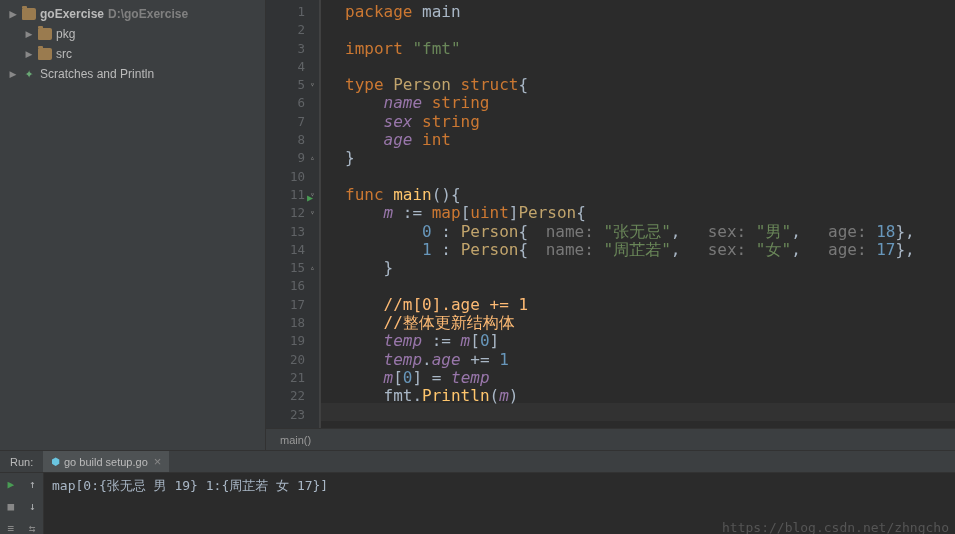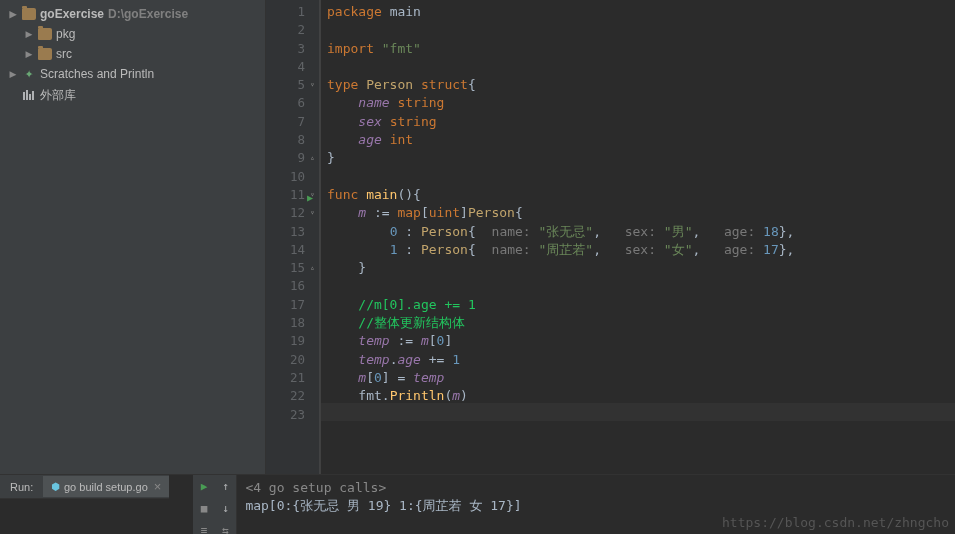--- a/index.html
+++ b/index.html
@@ -117,65 +117,65 @@
     .run-mark {
       position: absolute;
       left: -4px;
       width: 10px;
       color: #499c54;
       font-size: 10px;
     }
     .code-lines {
       flex: 1;
       white-space: pre;
-      font-size: 13px;
+      font-size: 16px;
       line-height: 18.3px;
       padding-top: 3px;
-      padding-left: 6px;
+      padding-left: 24px;
       position: relative;
       border-left: 1px solid #404040;
     }
     .highlight-line {
       position: absolute;
       left: 0; right: 0;
       height: 18.3px;
       background: #323232;
     }
     .code-lines .tok-kw { color: #cc7832; }
     .code-lines .tok-pkg { color: #a9b7c6; }
     .code-lines .tok-str { color: #6a8759; }
     .code-lines .tok-type { color: #c1a46c; font-style: normal; }
     .code-lines .tok-builtin { color: #cc7832; }
     .code-lines .tok-ident { color: #a9b7c6; }
     .code-lines .tok-field { color: #9876aa; font-style: italic; }
     .code-lines .tok-num { color: #6897bb; }
-    .code-lines .tok-comment { color: #22c55e; }
+    .code-lines .tok-comment { color: #fdba74; }
     .code-lines .tok-fn { color: #ffc66d; }
     .code-lines .tok-hint { color: #787878; margin-left: 8px; }
     .code-lines .tok-op { color: #a9b7c6; }
     .code-lines .tok-var { }
 
     .breadcrumbs {
       background: #3c3f41;
       height: 22px;
       padding-left: 14px;
       font-size: 11px;
       color: #999;
       display: flex;
       align-items: center;
       font-family: -apple-system, "Segoe UI", sans-serif;
       border-top: 1px solid #323232;
     }
 
     .bottom-panel {
-      height: 60px;
+      height: 84px;
       background: #2b2b2b;
       border-top: 1px solid #323232;
       display: flex;
-      gap: 24px;
+      flex-direction: column;
     }
     .panel-tabs {
       background: #3c3f41;
       height: 24px;
       display: flex;
       align-items: center;
       font-size: 11px;
       font-family: -apple-system, "Segoe UI", sans-serif;
       border-bottom: 1px solid #323232;
     }
@@ -249,32 +249,20 @@
     </div>
     <div class="tree-item indent">
       <span class="tree-arrow">▶</span>
       <span class="folder-icon"></span>
       <span>src</span>
     </div>
     <div class="tree-item">
       <span class="tree-arrow">▶</span>
       <span class="scratch-icon">✦</span>
       <span>Scratches and Println</span>
-    </div>
-    <div class="tree-item">
-      <span class="tree-arrow"></span>
-      <span class="lib-icon">
-        <svg width="14" height="12" viewBox="0 0 14 12">
-            <rect x="1" y="2" width="2" height="8" fill="#afb1b3"></rect>
-            <rect x="4" y="0" width="2" height="10" fill="#afb1b3"></rect>
-            <rect x="7" y="4" width="2" height="6" fill="#afb1b3"></rect>
-            <rect x="10" y="1" width="2" height="9" fill="#afb1b3"></rect>
-          </svg>
-      </span>
-      <span>外部库</span>
     </div>
   </div>
 
   <div class="editor">
     <div class="code-area">
       <div class="gutter">
         <div id="line-numbers" style="white-space: pre;">1
 2
 3
 4
@@ -301,20 +289,23 @@
             <div class="fold-mark" style="top: 77.2px;">▿</div>
             <div class="fold-mark" style="top: 150.4px;">▵</div>
             <div class="fold-mark" style="top: 187px;">▿</div>
             <div class="fold-mark" style="top: 205.3px;">▿</div>
             <div class="fold-mark" style="top: 260.2px;">▵</div>
             <div class="run-mark" style="top: 186px;">▶</div>
           </div>
       </div>
       <div class="code-lines" id="code-lines"><div class="highlight-line" style="top: 402.6px;"></div><div style="position: relative;"><div style="height: 18.3px;"><span class="tok-kw">package</span> <span class="tok-pkg">main</span></div><div style="height: 18.3px;">&nbsp;</div><div style="height: 18.3px;"><span class="tok-kw">import</span> <span class="tok-str">"fmt"</span></div><div style="height: 18.3px;">&nbsp;</div><div style="height: 18.3px;"><span class="tok-kw">type</span> <span class="tok-type">Person</span> <span class="tok-kw">struct</span><span class="tok-op">{</span></div><div style="height: 18.3px;">    <span class="tok-field tok-var">name</span> <span class="tok-builtin">string</span></div><div style="height: 18.3px;">    <span class="tok-field tok-var">sex</span> <span class="tok-builtin">string</span></div><div style="height: 18.3px;">    <span class="tok-field tok-var">age</span> <span class="tok-builtin">int</span></div><div style="height: 18.3px;"><span class="tok-op">}</span></div><div style="height: 18.3px;">&nbsp;</div><div style="height: 18.3px;"><span class="tok-kw">func</span> <span class="tok-fn">main</span><span class="tok-op">(){</span></div><div style="height: 18.3px;">    <span class="tok-field tok-var">m</span> <span class="tok-op">:=</span> <span class="tok-builtin">map</span><span class="tok-op">[</span><span class="tok-builtin">uint</span><span class="tok-op">]</span><span class="tok-type">Person</span><span class="tok-op">{</span></div><div style="height: 18.3px;">        <span class="tok-num">0</span> <span class="tok-op">:</span> <span class="tok-type">Person</span><span class="tok-op">{</span> <span class="tok-hint">name:</span> <span class="tok-str">"张无忌"</span><span class="tok-op">,</span>  <span class="tok-hint">sex:</span> <span class="tok-str">"男"</span><span class="tok-op">,</span>  <span class="tok-hint">age:</span> <span class="tok-num">18</span><span class="tok-op">},</span></div><div style="height: 18.3px;">        <span class="tok-num">1</span> <span class="tok-op">:</span> <span class="tok-type">Person</span><span class="tok-op">{</span> <span class="tok-hint">name:</span> <span class="tok-str">"周芷若"</span><span class="tok-op">,</span>  <span class="tok-hint">sex:</span> <span class="tok-str">"女"</span><span class="tok-op">,</span>  <span class="tok-hint">age:</span> <span class="tok-num">17</span><span class="tok-op">},</span></div><div style="height: 18.3px;">    <span class="tok-op">}</span></div><div style="height: 18.3px;">&nbsp;</div><div style="height: 18.3px;">    <span class="tok-comment">//m[0].age += 1</span></div><div style="height: 18.3px;">    <span class="tok-comment">//整体更新结构体</span></div><div style="height: 18.3px;">    <span class="tok-field tok-var">temp</span> <span class="tok-op">:=</span> <span class="tok-field tok-var">m</span><span class="tok-op">[</span><span class="tok-num">0</span><span class="tok-op">]</span></div><div style="height: 18.3px;">    <span class="tok-field tok-var">temp</span><span class="tok-op">.</span><span class="tok-field tok-var">age</span> <span class="tok-op">+=</span> <span class="tok-num">1</span></div><div style="height: 18.3px;">    <span class="tok-field tok-var">m</span><span class="tok-op">[</span><span class="tok-num">0</span><span class="tok-op">]</span> <span class="tok-op">=</span> <span class="tok-field tok-var">temp</span></div><div style="height: 18.3px;">    <span class="tok-ident">fmt</span><span class="tok-op">.</span><span class="tok-fn">Println</span><span class="tok-op">(</span><span class="tok-field tok-var">m</span><span class="tok-op">)</span></div><div style="height: 18.3px;">&nbsp;</div></div></div>
     </div>
+    <div class="breadcrumbs">
+      <span>main()</span>
+    </div>
   </div>
 </div>
 
 <div class="bottom-panel">
   <div class="panel-tabs">
     <span class="panel-label">Run:</span>
     <div class="panel-tab">
       <span style="color:#6ac5e0;font-size:10px;">⬢</span>
       <span>go build setup.go</span>
       <span class="close-x">×</span>
@@ -323,18 +314,17 @@
   <div class="panel-body">
     <div class="panel-controls">
       <div class="ctrl run">▶</div>
       <div class="ctrl">↑</div>
       <div class="ctrl" style="color:#888;">■</div>
       <div class="ctrl">↓</div>
       <div class="ctrl" style="color:#888;">≡</div>
       <div class="ctrl" style="color:#888;">⇆</div>
     </div>
     <div class="panel-output">
-      <div class="setup-calls">&lt;4 go setup calls&gt;</div>
       <div>map[0:{张无忌 男 19} 1:{周芷若 女 17}]</div>
       <div class="watermark">https://blog.csdn.net/zhngcho</div>
     </div>
   </div>
 </div>
 
 </body></html>

